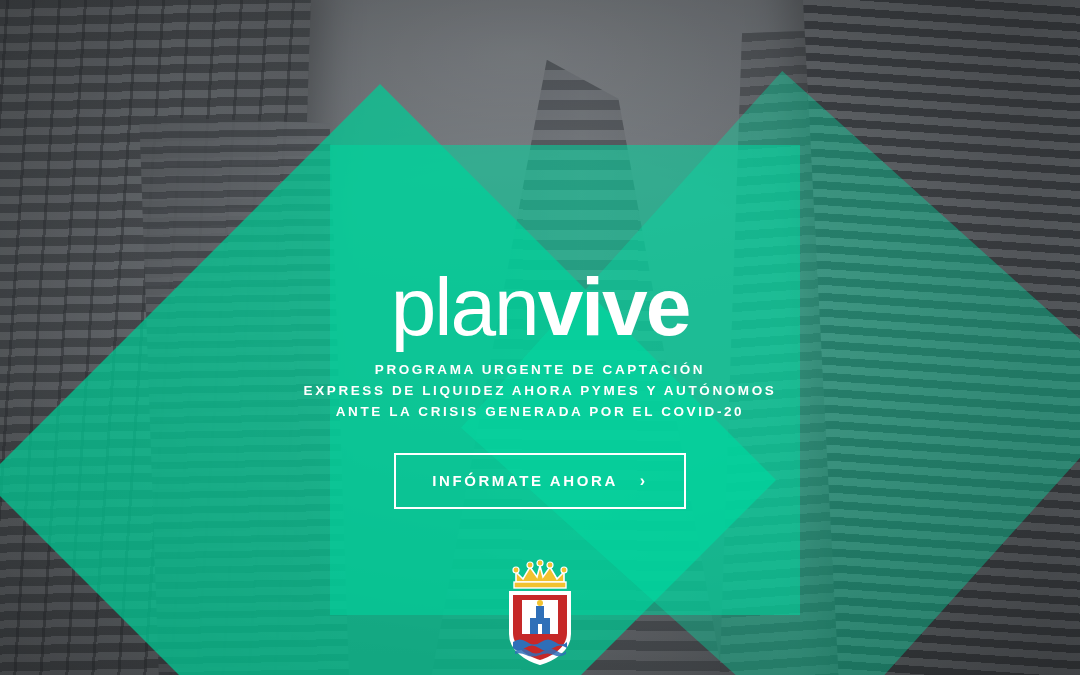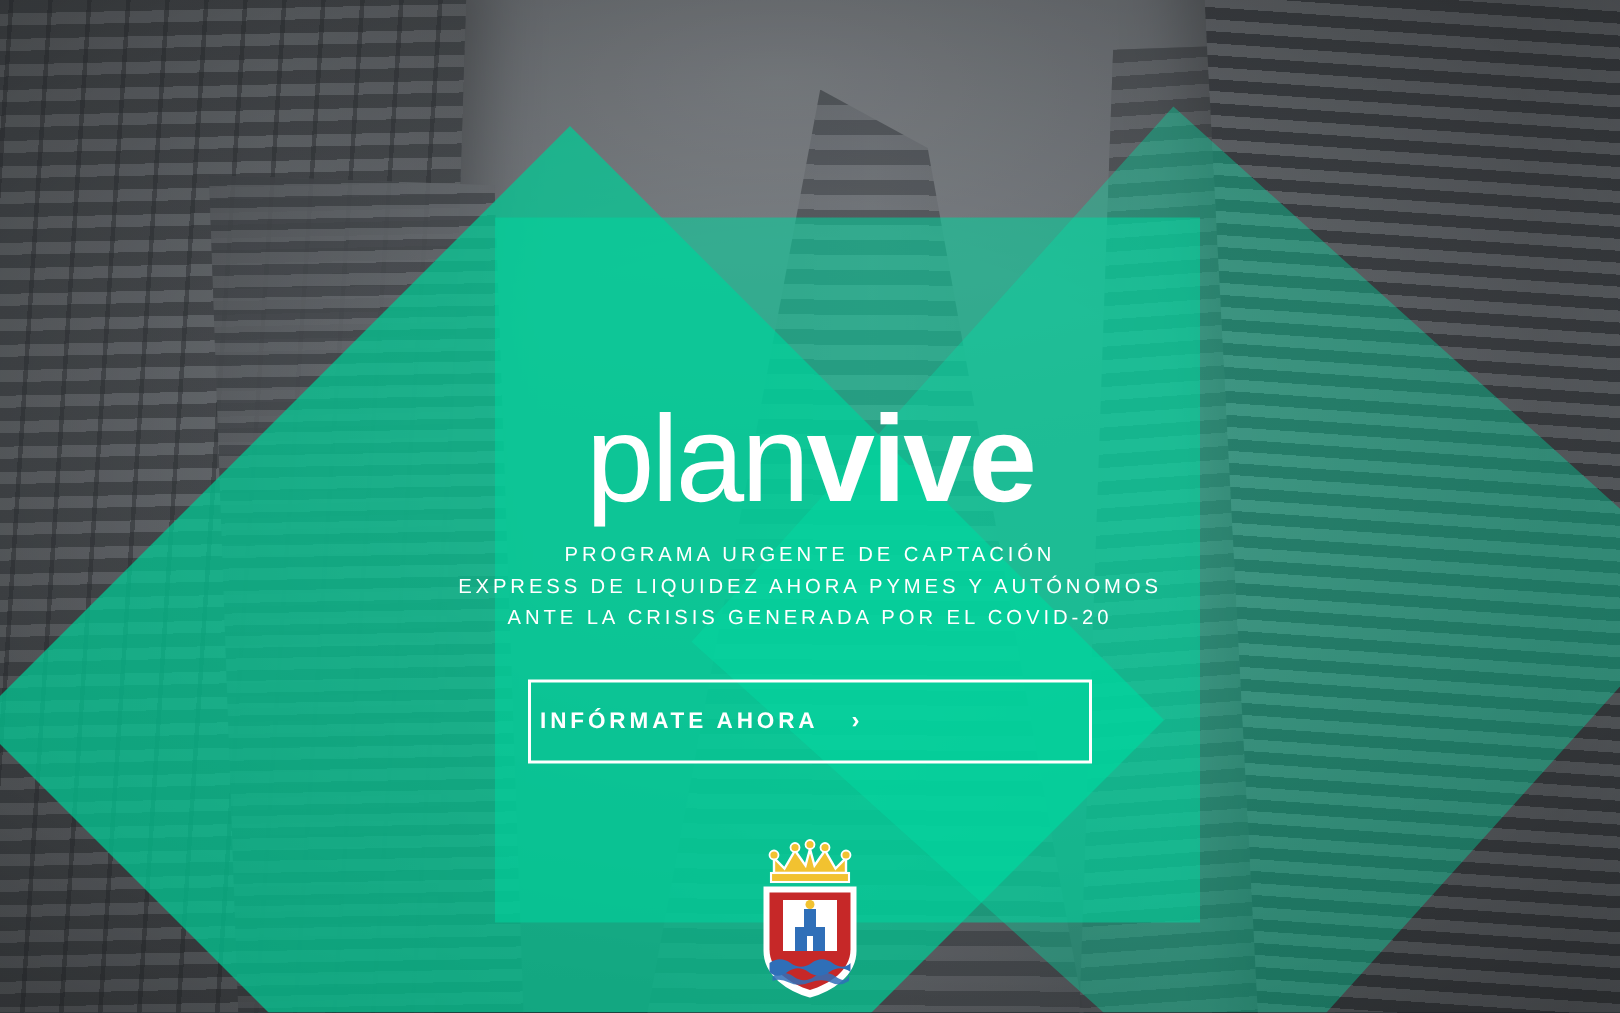--- a/index.html
+++ b/index.html
@@ -8,21 +8,21 @@
     background: #000;
   }
   body {
     font-family: "Liberation Sans", sans-serif;
   }
   .stage {
     position: relative;
     width: 1080px;
     height: 675px;
     overflow: hidden;
-    background: #0f172a;
+    background: #15803d;
   }
 
   
   .photo {
     position: absolute;
     inset: 0;
     background: linear-gradient(180deg, #5d6166 0%, #7b7f84 45%, #6a6e73 100%);
   }
   
   .sky {
@@ -163,34 +163,35 @@
     white-space: nowrap;
   }
   .wordmark .b {
     font-weight: 700;
   }
   .tagline {
     margin-top: 14px;
     text-align: center;
     color: #ffffff;
     font-size: 13.5px;
-    font-weight: 400;
+    font-weight: 700;
     letter-spacing: 2.6px;
     line-height: 1.55;
     white-space: nowrap;
   }
   .cta {
     margin-top: 30px;
-    width: 376px;
+    width: 292px;
     height: 56px;
     border: 2px solid #ffffff;
     background: transparent;
     color: #ffffff;
     display: flex;
     align-items: center;
+    justify-content: center;
     gap: 22px;
     cursor: pointer;
     font-size: 15px;
     font-weight: 700;
     letter-spacing: 2.6px;
     font-family: "Liberation Sans", sans-serif;
   }
   .cta .chev {
     font-size: 16px;
     font-weight: 700;

